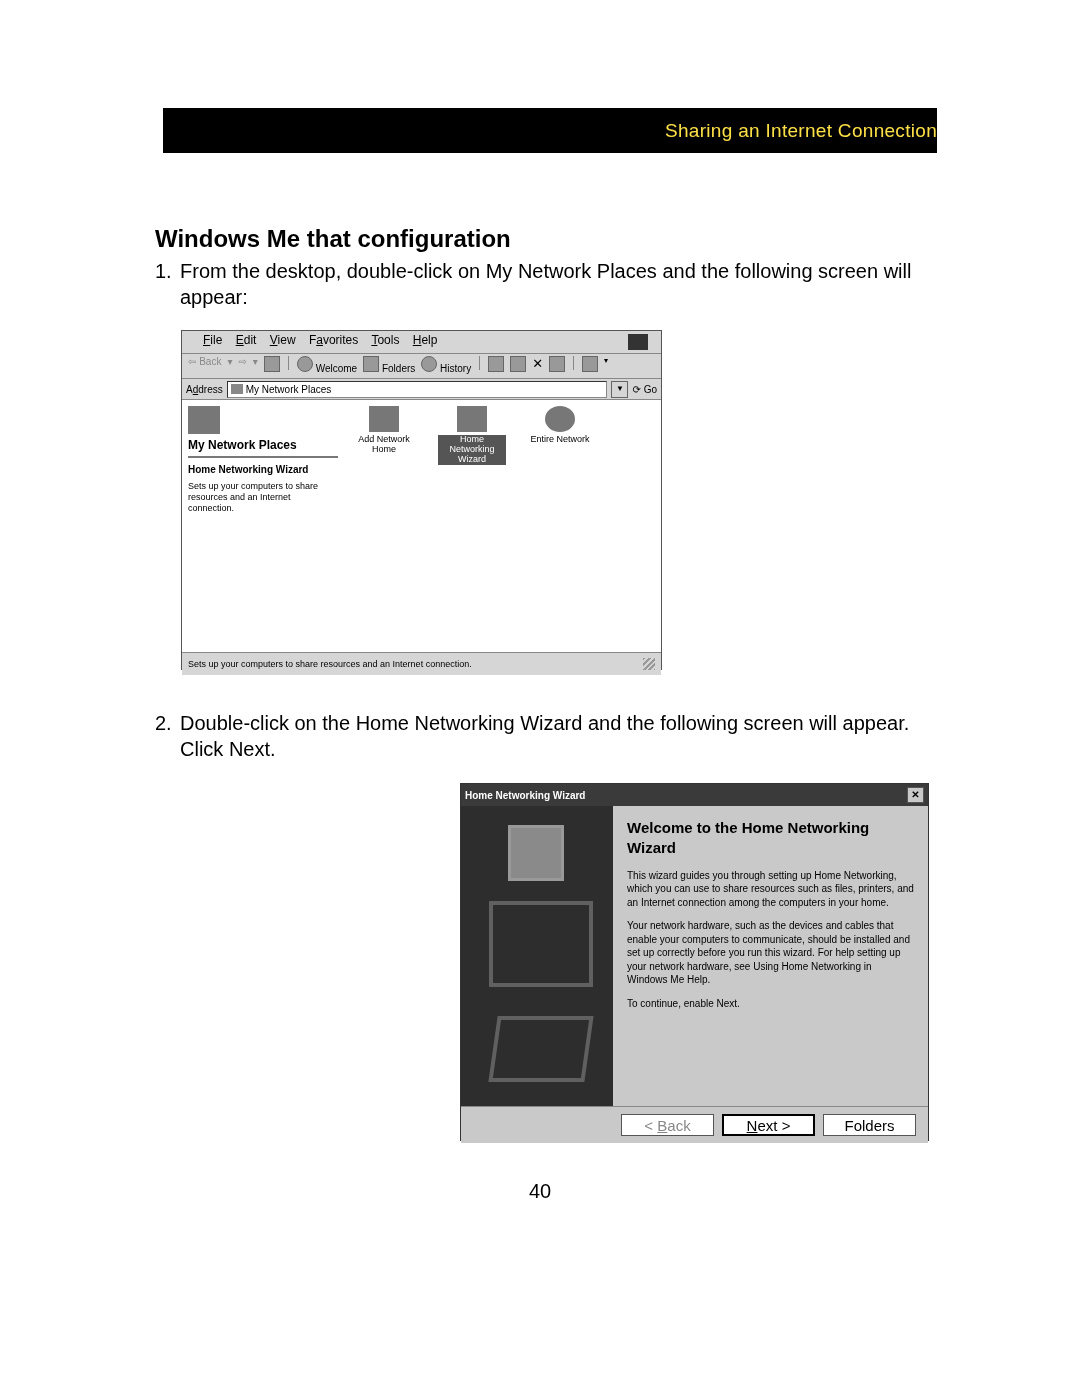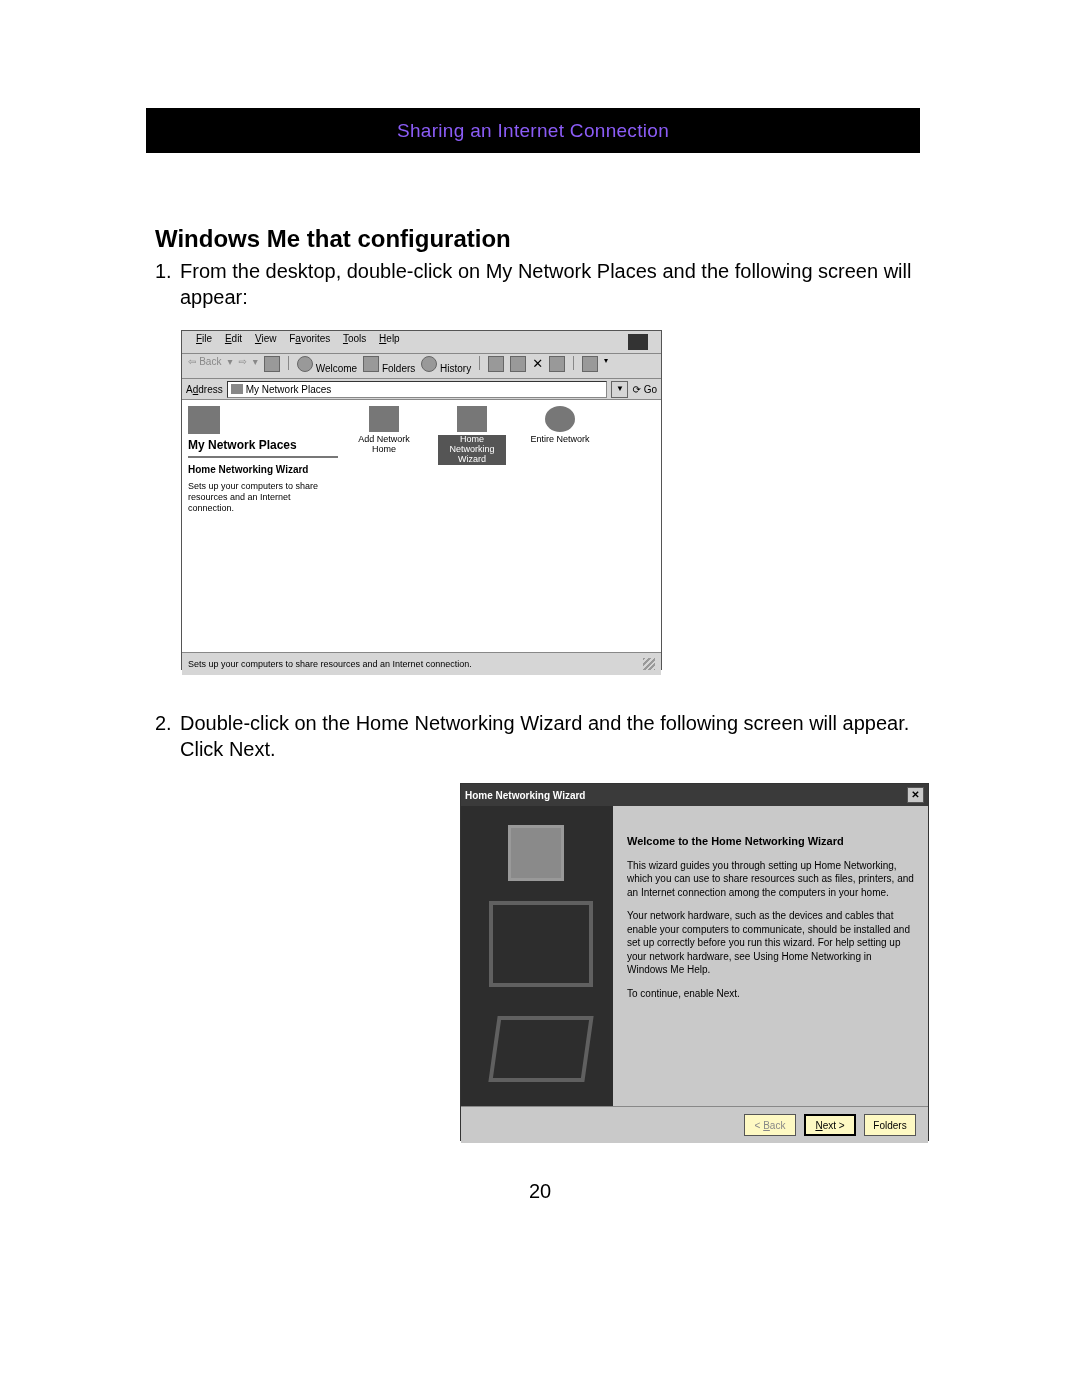--- a/index.html
+++ b/index.html
@@ -1,28 +1,28 @@
 <!DOCTYPE html>
 <html><head>
 <meta charset="utf-8">
 <style>
   html,body{margin:0;padding:0;background:#fff;font-family:Arial,Helvetica,sans-serif;color:#000}
   .page{width:1080px;height:1397px;margin:0 auto;position:relative;background:#fff}
-  .black-bar{position:absolute;left:146px;top:108px;width:774px;height:45px;background:#000;color:#8b5cf6;text-align:center;line-height:45px;font-size:19px;letter-spacing:.3px}
+  .black-bar{position:absolute;left:163px;top:108px;width:774px;height:45px;background:#000;color:#fde047;text-align:right;line-height:45px;font-size:19px;letter-spacing:.3px}
   .doc-heading{position:absolute;left:155px;top:225px;font-weight:bold;font-size:24px}
   .step{position:absolute;left:155px;width:774px;font-size:20px;line-height:1.3}
   .step1{top:258px}
   .step2{top:710px}
   .step-num{display:inline-block;width:25px}
   .step-body{display:inline-block;vertical-align:top;width:740px}
   .pagenum{position:absolute;left:0;width:1080px;text-align:center;top:1180px;font-size:20px}
 
   
   .win1{position:absolute;left:181px;top:330px;width:479px;height:338px;background:#bfbfbf;border:1px solid #555;font-family:"Tahoma",Arial,sans-serif;font-size:10px;color:#000}
-  .win1 .menubar{height:18px;background:#d6d6d6;border-bottom:1px solid #888;padding:2px 14px;font-size:10px}
+  .win1 .menubar{height:18px;background:#d6d6d6;border-bottom:1px solid #888;padding:2px 21px;font-size:12px}
   .win1 .menubar span{margin-right:10px;cursor:default}
   .win1 .winlogo{position:absolute;right:3px;top:3px;width:20px;height:16px;background:#333}
   .win1 .toolbar{height:20px;background:#d6d6d6;border-bottom:1px solid #888;padding:2px 6px;display:flex;align-items:flex-start;gap:6px;font-size:10px}
   .win1 .toolbar .sep{width:1px;height:14px;background:#888;margin:0 2px}
   .win1 .toolbar .ico{width:14px;height:14px;display:inline-block;background:#999;border:1px solid #666}
   .win1 .addrbar{height:20px;background:#d6d6d6;border-bottom:1px solid #888;display:flex;align-items:center;padding:0 4px;font-size:10px;gap:4px}
   .win1 .addrbar .addrbox{flex:1;height:15px;background:#fff;border:1px inset #888;display:flex;align-items:center;padding:0 3px;gap:3px}
   .win1 .addrbar .compico{width:12px;height:10px;display:inline-block;background:#888}
   .win1 .content{display:flex;height:252px;background:#fff}
   .win1 .leftpane{width:150px;border-right:0;padding:6px 6px 6px 6px}
@@ -41,25 +41,25 @@
   
   .win2{position:absolute;left:460px;top:783px;width:467px;height:356px;background:#c9c9c9;border:1px solid #333;font-family:"Tahoma",Arial,sans-serif;font-size:10px}
   .win2 .titlebar{height:18px;background:#3a3a3a;color:#fff;font-size:10px;font-weight:bold;padding:2px 4px;display:flex;align-items:center}
   .win2 .titlebar .x{margin-left:auto;width:15px;height:14px;background:#c9c9c9;color:#000;text-align:center;line-height:13px;border:1px solid #555;font-weight:bold;font-family:Arial}
   .win2 .body{display:flex;height:300px}
   .win2 .sidepic{width:152px;background:#2d2d2d;position:relative}
   .win2 .sidepic .sq{position:absolute;left:50px;top:22px;width:50px;height:50px;background:#8a8a8a;outline:3px solid #999}
   .win2 .sidepic .mon{position:absolute;left:28px;top:95px;width:96px;height:78px;border:4px solid #606060}
   .win2 .sidepic .lap{position:absolute;left:32px;top:210px;width:88px;height:58px;border:4px solid #606060;transform:skewX(-8deg)}
   .win2 .rtext{flex:1;padding:12px 14px;font-size:10px;line-height:1.35}
-  .win2 .rtext h2{font-size:11px;font-weight:bold;margin:16px 0 10px}
+  .win2 .rtext h2{font-size:15px;font-weight:bold;margin:0 0 10px}
   .win2 .rtext p{margin:0 0 10px}
   .win2 .rtext .ul{}
   .win2 .btnrow{height:36px;border-top:1px solid #888;display:flex;align-items:center;justify-content:flex-end;gap:8px;padding:0 12px;background:#c9c9c9}
-  .win2 .btnrow button{font-size:10px;height:22px;width:52px;background:#fef9c3;border:1px solid #555;cursor:default}
+  .win2 .btnrow button{font-size:15px;height:22px;width:93px;background:#ffffff;border:1px solid #555;cursor:default}
   .win2 .btnrow button.def{border:2px solid #000;font-weight:normal}
   .win2 .btnrow button:disabled{color:#888}
   u.accel{text-decoration:underline}
 </style>
 </head>
 <body>
 
 <div class="page">
 
   <div class="black-bar">Sharing an Internet Connection</div>
@@ -159,15 +159,15 @@
         <p>To continue, enable Next.</p>
       </div>
     </div>
     <div class="btnrow">
       <button disabled="">&lt; <u class="accel">B</u>ack</button>
       <button class="def"><u class="accel">N</u>ext &gt;</button>
       <button>Folders</button>
     </div>
   </div>
 
-  <div class="pagenum">20</div>
+  <div class="pagenum">40</div>
 
 </div>
 
 </body></html>

